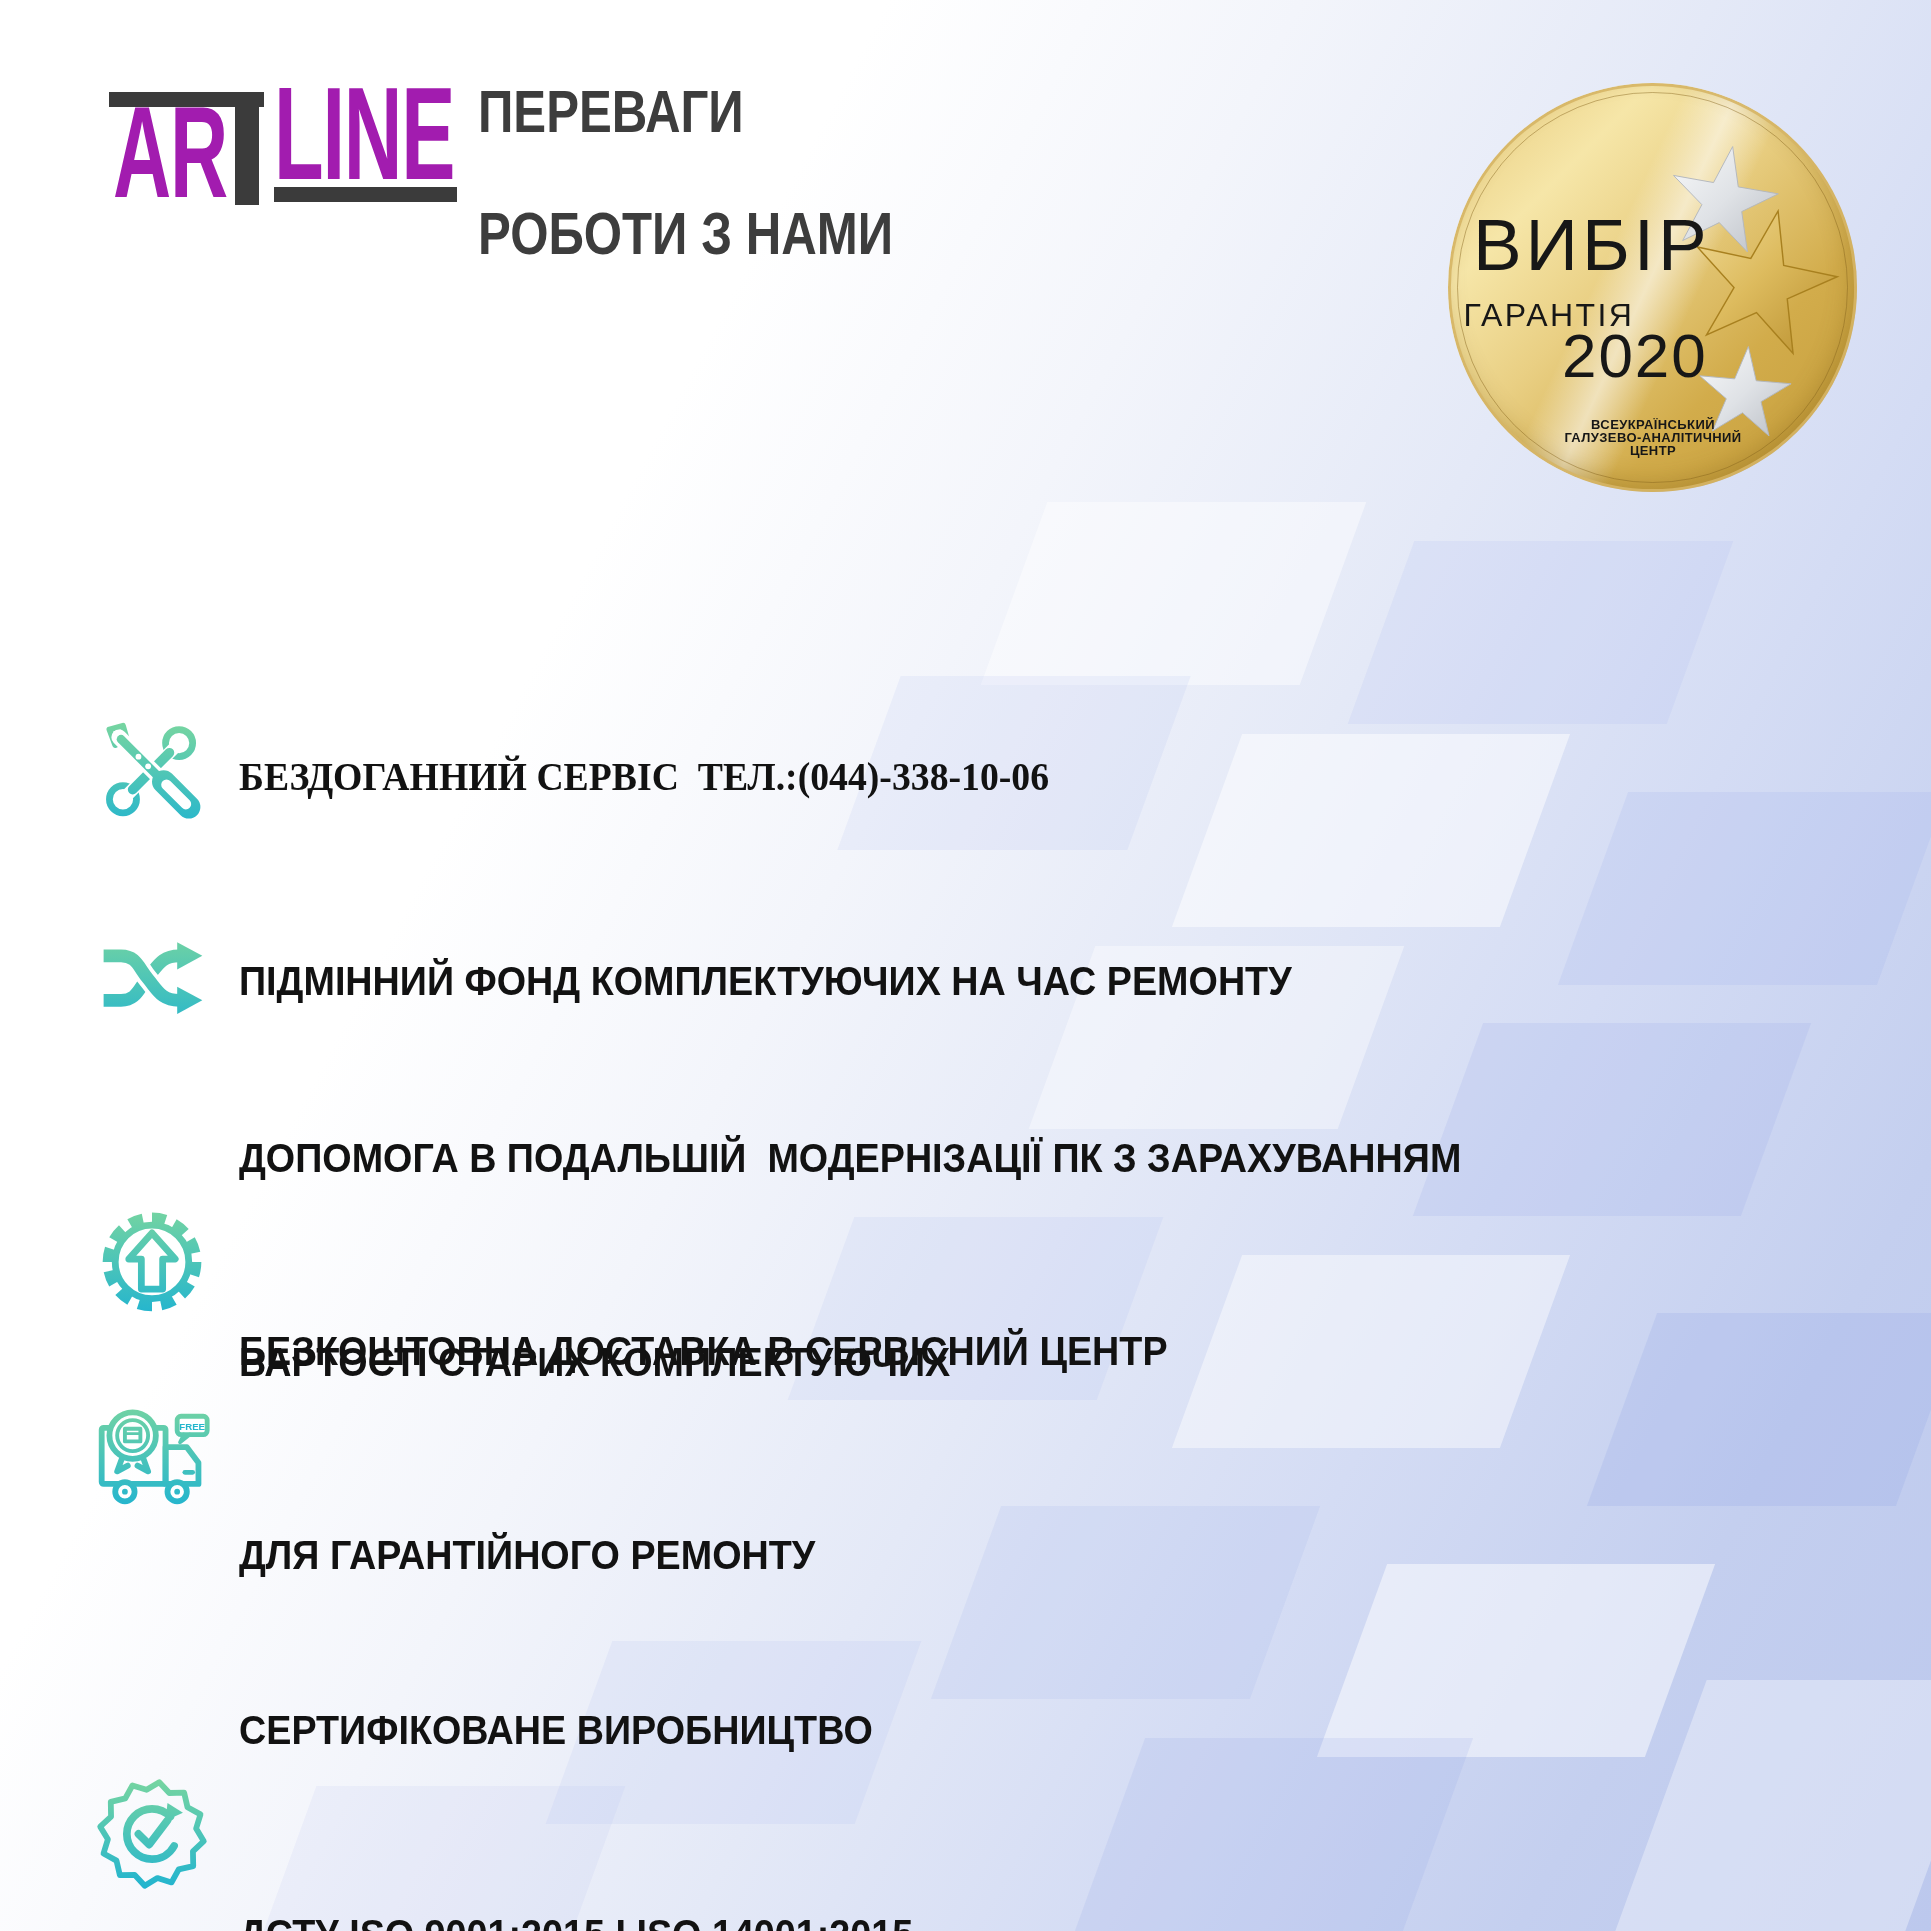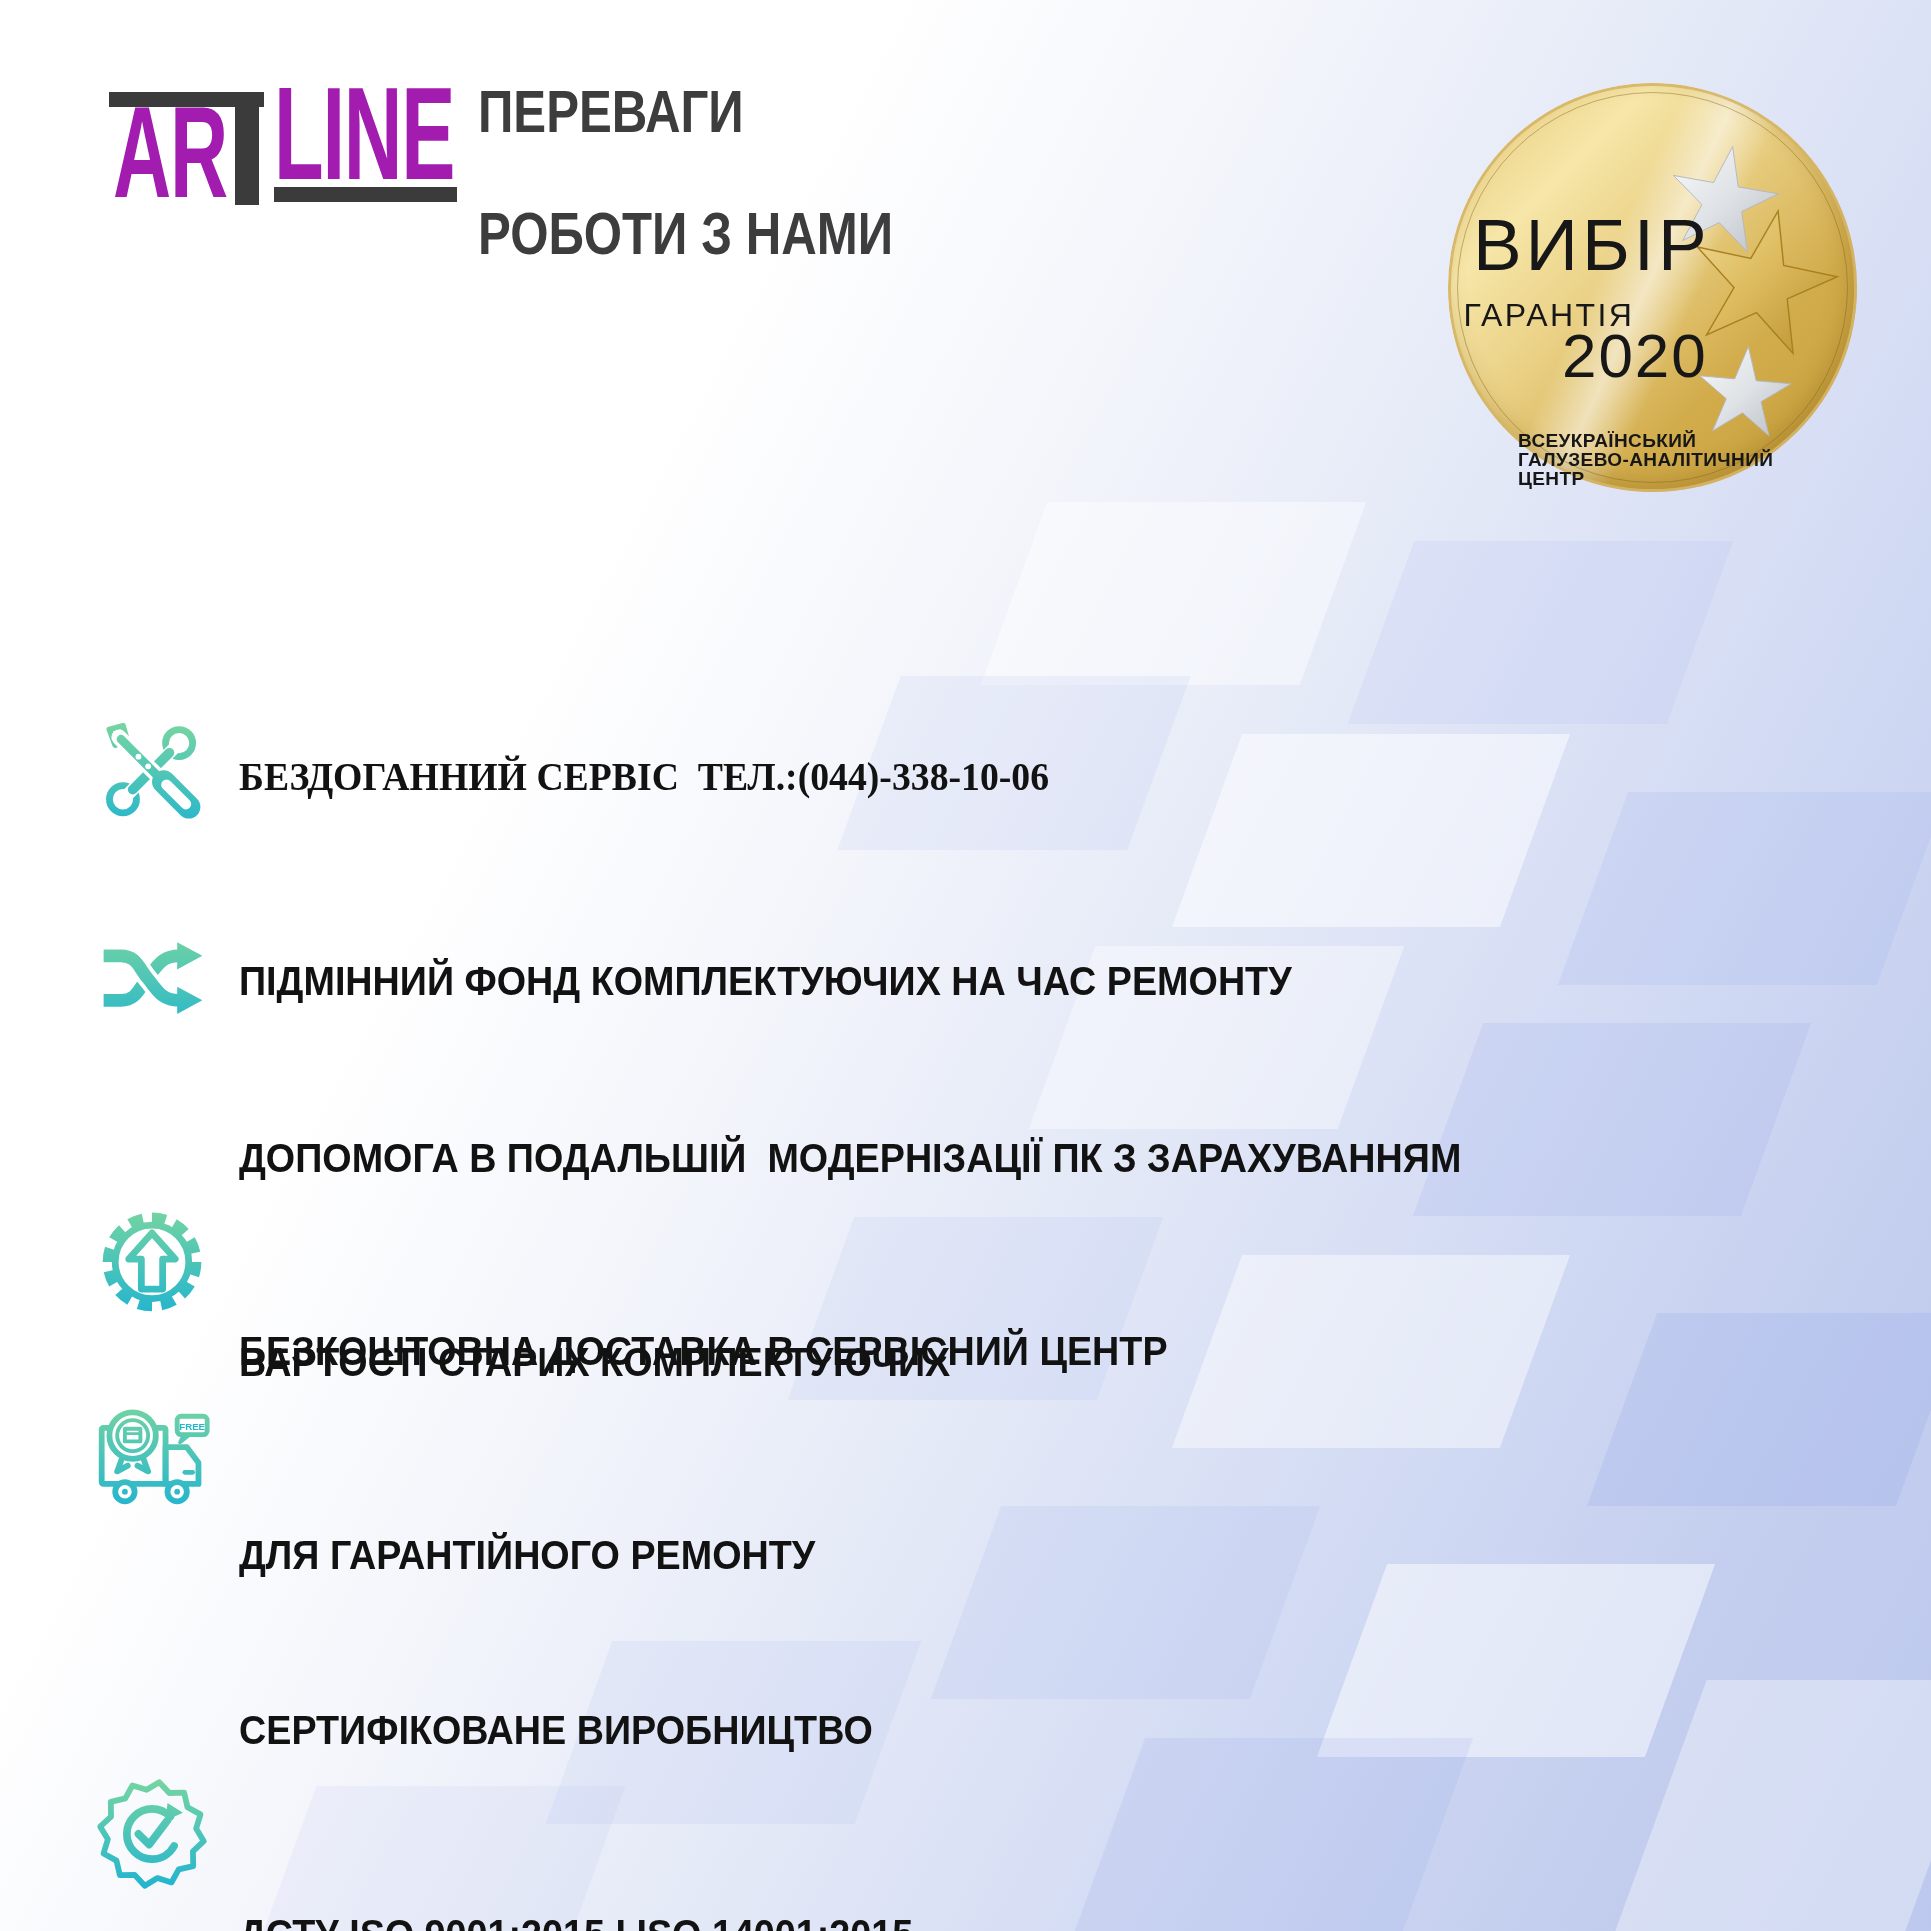--- a/index.html
+++ b/index.html
@@ -48,22 +48,22 @@
       linear-gradient(115deg, rgba(255,255,255,0) 40%, rgba(255,255,255,.55) 49%, rgba(255,255,255,0) 58%),
       linear-gradient(135deg,#e6c878 0%,#f6e6a8 25%,#e9cf83 45%,#d2ac4b 70%,#c39b39 100%);
     box-shadow: inset 0 0 0 2.9px rgba(214,181,101,.9), inset -5.8px -9.7px 23px rgba(120,85,10,.30);}
   .medal::before{content:"";position:absolute;inset:8.7px;border-radius:50%;
       border:1.9px solid rgba(130,98,26,.45);}
   .medal .stars{position:absolute;inset:0;}
   .medal .mtxt{position:absolute;color:#171717;line-height:1;z-index:3;}
   .m-l1{left:25px;top:125px;font-size:73px;letter-spacing:3.9px;text-align:right;}
   .m-l2{left:15.4px;top:216px;font-size:32px;letter-spacing:2.4px;}
   .m-yr{left:114px;top:242px;font-size:62px;letter-spacing:1.9px;}
-  .m-org{left:70px;top:348px;width:270px;font-size:19px;line-height:16.4px;font-weight:bold;
-         letter-spacing:0.4px;}
+  .m-org{left:70px;top:335px;width:270px;font-size:13px;line-height:16.4px;font-weight:bold;
+         text-align:center;letter-spacing:0.4px;}
 
   
   .row{position:absolute;left:92px;display:flex;align-items:center;gap:27px;}
   .row .ic{width:120px;height:120px;flex:0 0 auto;}
   .row .txt{color:#121212;font-weight:bold;font-size:41px;line-height:68px;
             transform:scaleX(.92);transform-origin:left center;white-space:pre;}
   .r1{top:606px;font-family:Liberation Serif, serif;}  .r2{top:811px;}  .r3{top:988px;}
   .r4{top:1181px;} .r5{top:1377px;} .r6{top:1560px;}
 </style>
 </head>

